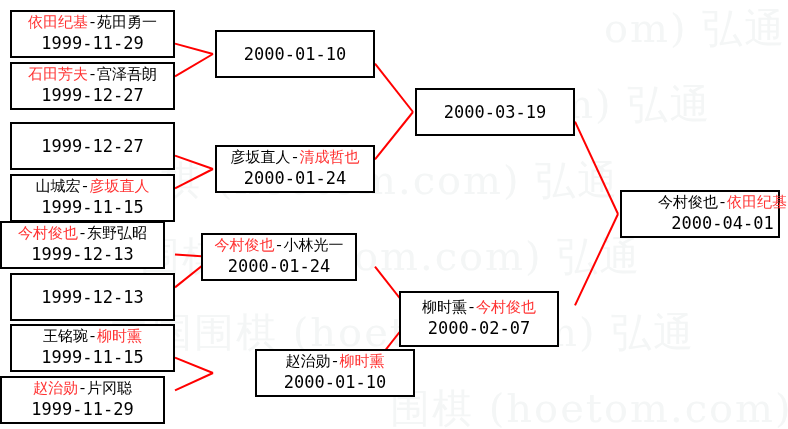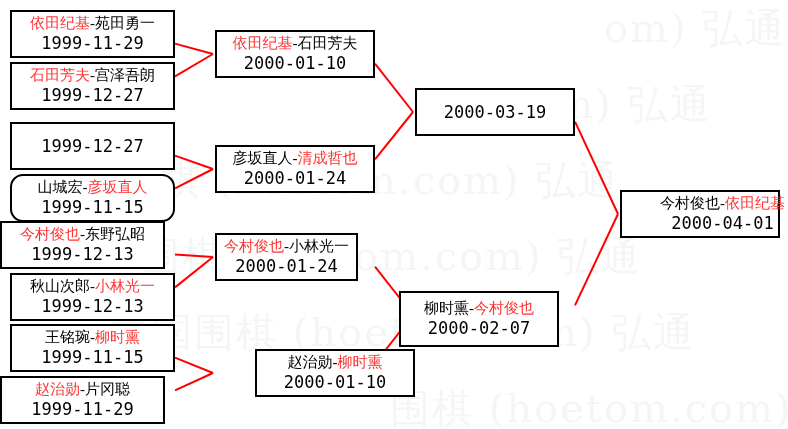--- a/index.html
+++ b/index.html
@@ -58,21 +58,21 @@
     box-sizing: border-box;
     background: #ffffff;
     border: 2px solid #000000;
     display: flex;
     flex-direction: column;
     align-items: center;
     justify-content: center;
     padding: 0;
   }
   .players {
-    font-family: Liberation Serif, serif;
+    font-family: Liberation Mono, monospace;
     font-size: 15px;
     line-height: 1.15;
     white-space: nowrap;
     color: #000000;
   }
   .players .p {
     color: #000000;
   }
   .players .p.win {
     color: #ff3333;
@@ -127,49 +127,47 @@
         <div class="players"><span class="p win">依田纪基</span><span class="sep">-</span><span class="p">苑田勇一</span></div>
         <div class="match-date">1999-11-29</div>
       </div>
       <div class="match-box" style="left: 10px; top: 62px; width: 165px; height: 48px;">
         <div class="players"><span class="p win">石田芳夫</span><span class="sep">-</span><span class="p">宫泽吾朗</span></div>
         <div class="match-date">1999-12-27</div>
       </div>
       <div class="match-box" style="left: 10px; top: 122px; width: 165px; height: 48px;">
         <div class="match-date">1999-12-27</div>
       </div>
-      <div class="match-box" style="left: 10px; top: 174px; width: 165px; height: 48px; border-radius: 13px;">
+      <div class="match-box" style="left: 10px; top: 174px; width: 165px; height: 48px;">
         <div class="players"><span class="p">山城宏</span><span class="sep">-</span><span class="p win">彦坂直人</span></div>
         <div class="match-date">1999-11-15</div>
       </div>
       <div class="match-box" style="left: 0; top: 221px; width: 165px; height: 48px;">
         <div class="players"><span class="p win">今村俊也</span><span class="sep">-</span><span class="p">东野弘昭</span></div>
         <div class="match-date">1999-12-13</div>
       </div>
       <div class="match-box" style="left: 10px; top: 273px; width: 165px; height: 48px;">
-        <div class="players"><span class="p">秋山次郎</span><span class="sep">-</span><span class="p win">小林光一</span></div>
         <div class="match-date">1999-12-13</div>
       </div>
       <div class="match-box" style="left: 10px; top: 324px; width: 165px; height: 48px;">
         <div class="players"><span class="p">王铭琬</span><span class="sep">-</span><span class="p win">柳时熏</span></div>
         <div class="match-date">1999-11-15</div>
       </div>
       <div class="match-box" style="left: 0; top: 376px; width: 165px; height: 48px;">
         <div class="players"><span class="p win">赵治勋</span><span class="sep">-</span><span class="p">片冈聪</span></div>
         <div class="match-date">1999-11-29</div>
       </div>
       <div class="match-box" style="left: 215px; top: 30px; width: 160px; height: 48px;">
-        <div class="players"><span class="p win">依田纪基</span><span class="sep">-</span><span class="p">石田芳夫</span></div>
         <div class="match-date">2000-01-10</div>
       </div>
       <div class="match-box" style="left: 215px; top: 145px; width: 160px; height: 48px; align-items: center;">
         <div class="players"><span class="p">彦坂直人</span><span class="sep">-</span><span class="p win">清成哲也</span></div>
         <div class="match-date">2000-01-24</div>
       </div>
-      <div class="match-box" style="left: 215px; top: 233px; width: 143px; height: 48px;">
+      <div class="match-box" style="left: 201px; top: 233px; width: 156px; height: 48px;">
         <div class="players"><span class="p win">今村俊也</span><span class="sep">-</span><span class="p">小林光一</span></div>
         <div class="match-date">2000-01-24</div>
       </div>
       <div class="match-box" style="left: 215px; top: 349px; width: 160px; height: 48px; margin-left: 40px;">
         <div class="players"><span class="p">赵治勋</span><span class="sep">-</span><span class="p win">柳时熏</span></div>
         <div class="match-date">2000-01-10</div>
       </div>
       <div class="match-box" style="left: 415px; top: 88px; width: 160px; height: 48px;">
         <div class="match-date">2000-03-19</div>
       </div>

